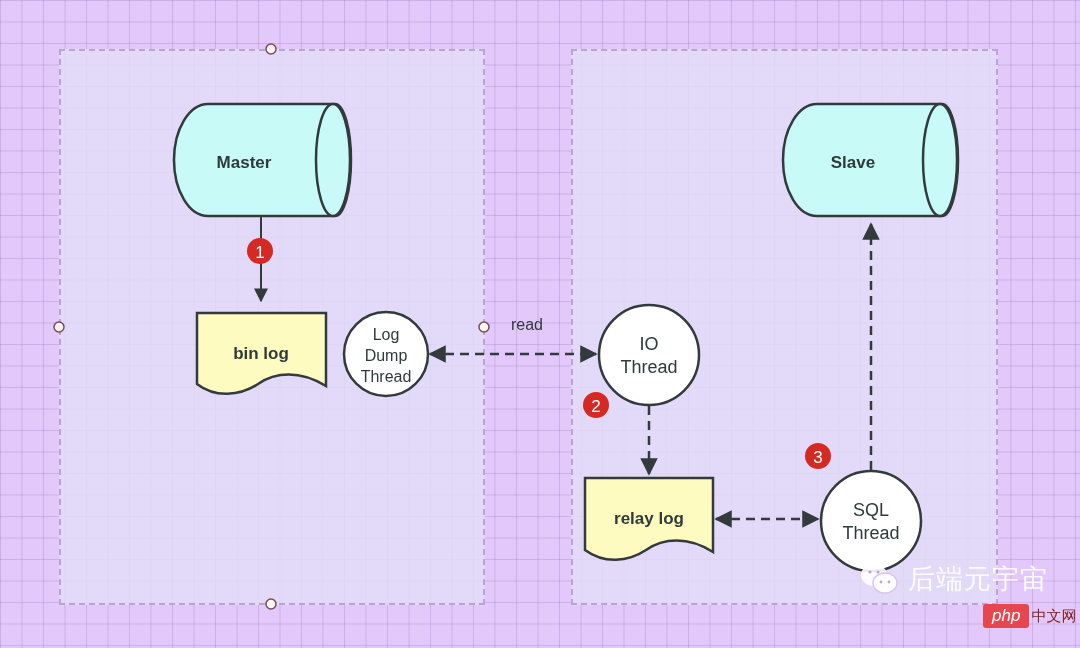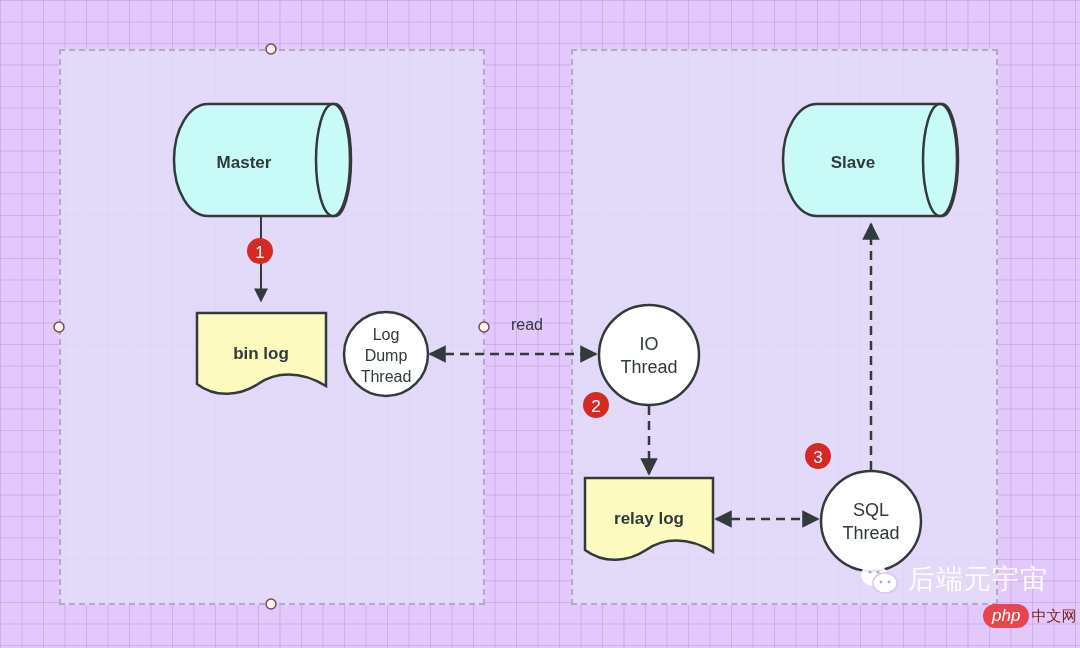--- a/index.html
+++ b/index.html
@@ -27,21 +27,21 @@
       position: absolute; left: 858px; top: 560px;
       display: flex; align-items: center; gap: 6px;
     }
     .wm-text { color: #ffffff; font-size: 27px; letter-spacing: 1px; opacity: 0.92; font-family: "DejaVu Sans", sans-serif; }
     .php-badge {
       position: absolute; left: 983px; top: 604px;
       display: flex; align-items: center;
     }
     .php-pill {
       background: #e8464f; color: #fff; font-size: 17px; font-style: italic;
-      border-radius: 12px; padding: 2px 9px; font-family: "Liberation Sans", sans-serif;
+      border-radius: 3px; padding: 2px 9px; font-family: "Liberation Sans", sans-serif;
     }
     .php-cn { color: #7f1d1d; font-size: 15px; margin-left: 2px; font-family: "DejaVu Sans", sans-serif; }
   </style>
 </head>
 <body>
 
 <div class="group" id="master-group"></div>
 <div class="group" id="slave-group"></div>
 
 <svg id="diagram" width="1080" height="648" viewBox="0 0 1080 648">

